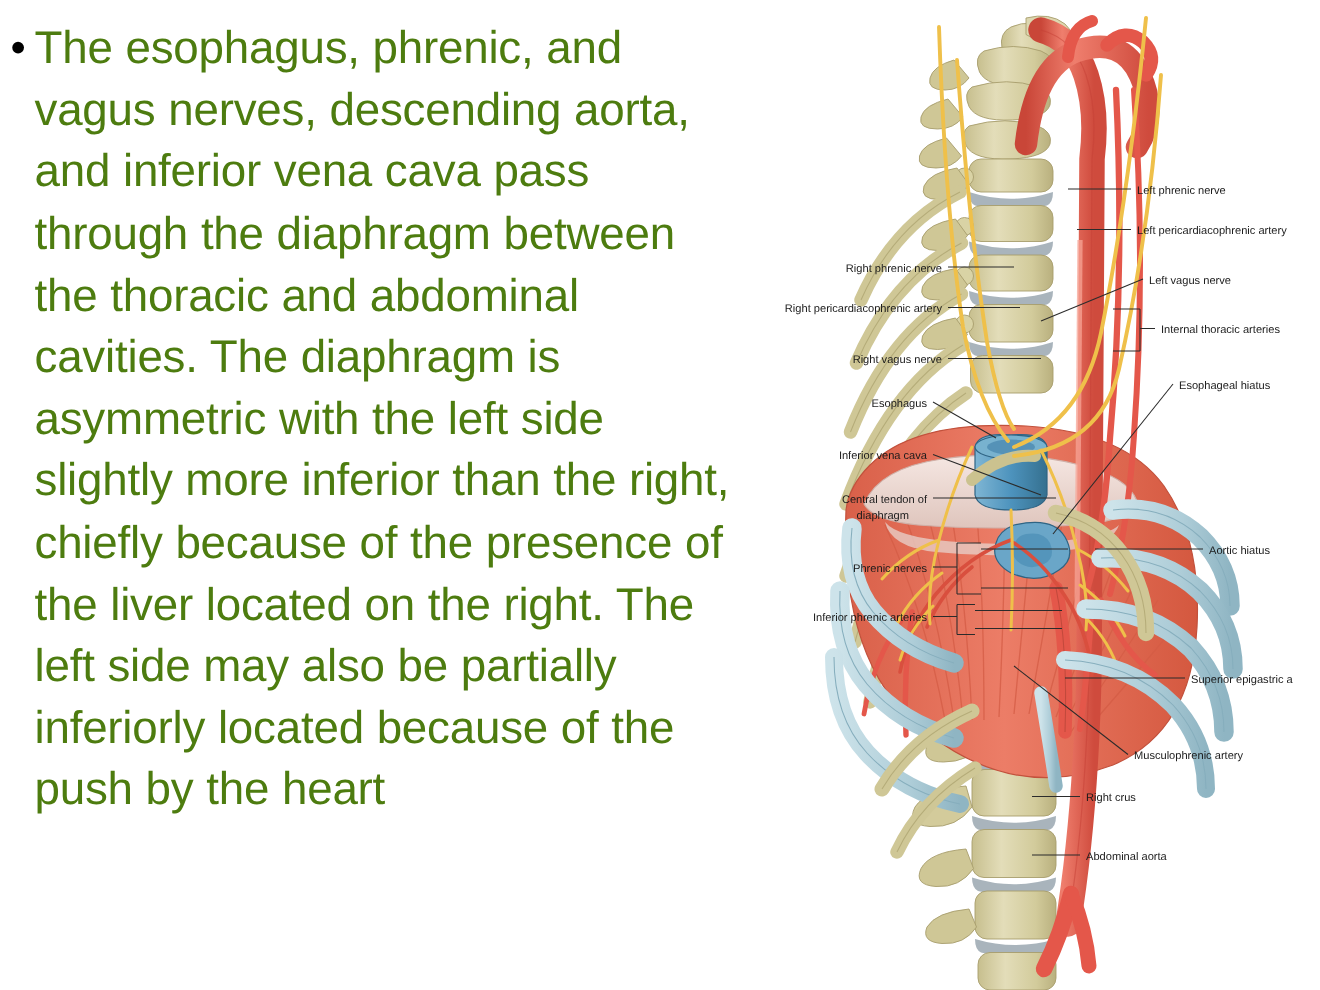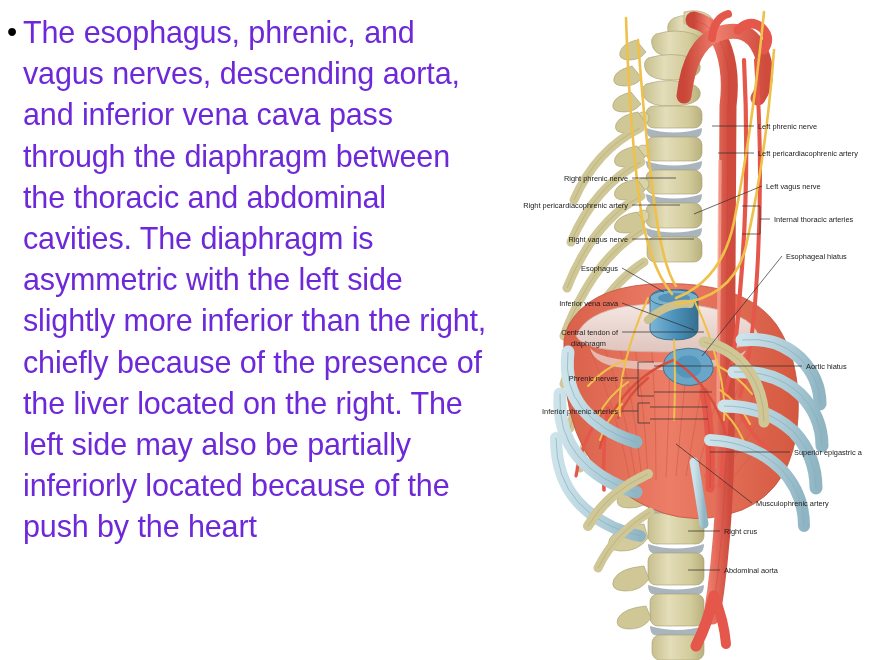--- a/index.html
+++ b/index.html
@@ -38,21 +38,21 @@
     padding-left: 7px;
     box-sizing: border-box;
     font-size: 29px;
     line-height: 41px;
     color: #000;
   }
   .bullet-text {
     flex: 1 1 auto;
     font-size: 30.5px;
     line-height: 41.2px;
-    color: #6d28d9;
+    color: #4d7c0f;
     letter-spacing: -0.15px;
     word-spacing: 0.2px;
     padding-right: 4px;
   }
 
   
   #figure {
     position: absolute;
     left: 498px;
     top: 0px;

